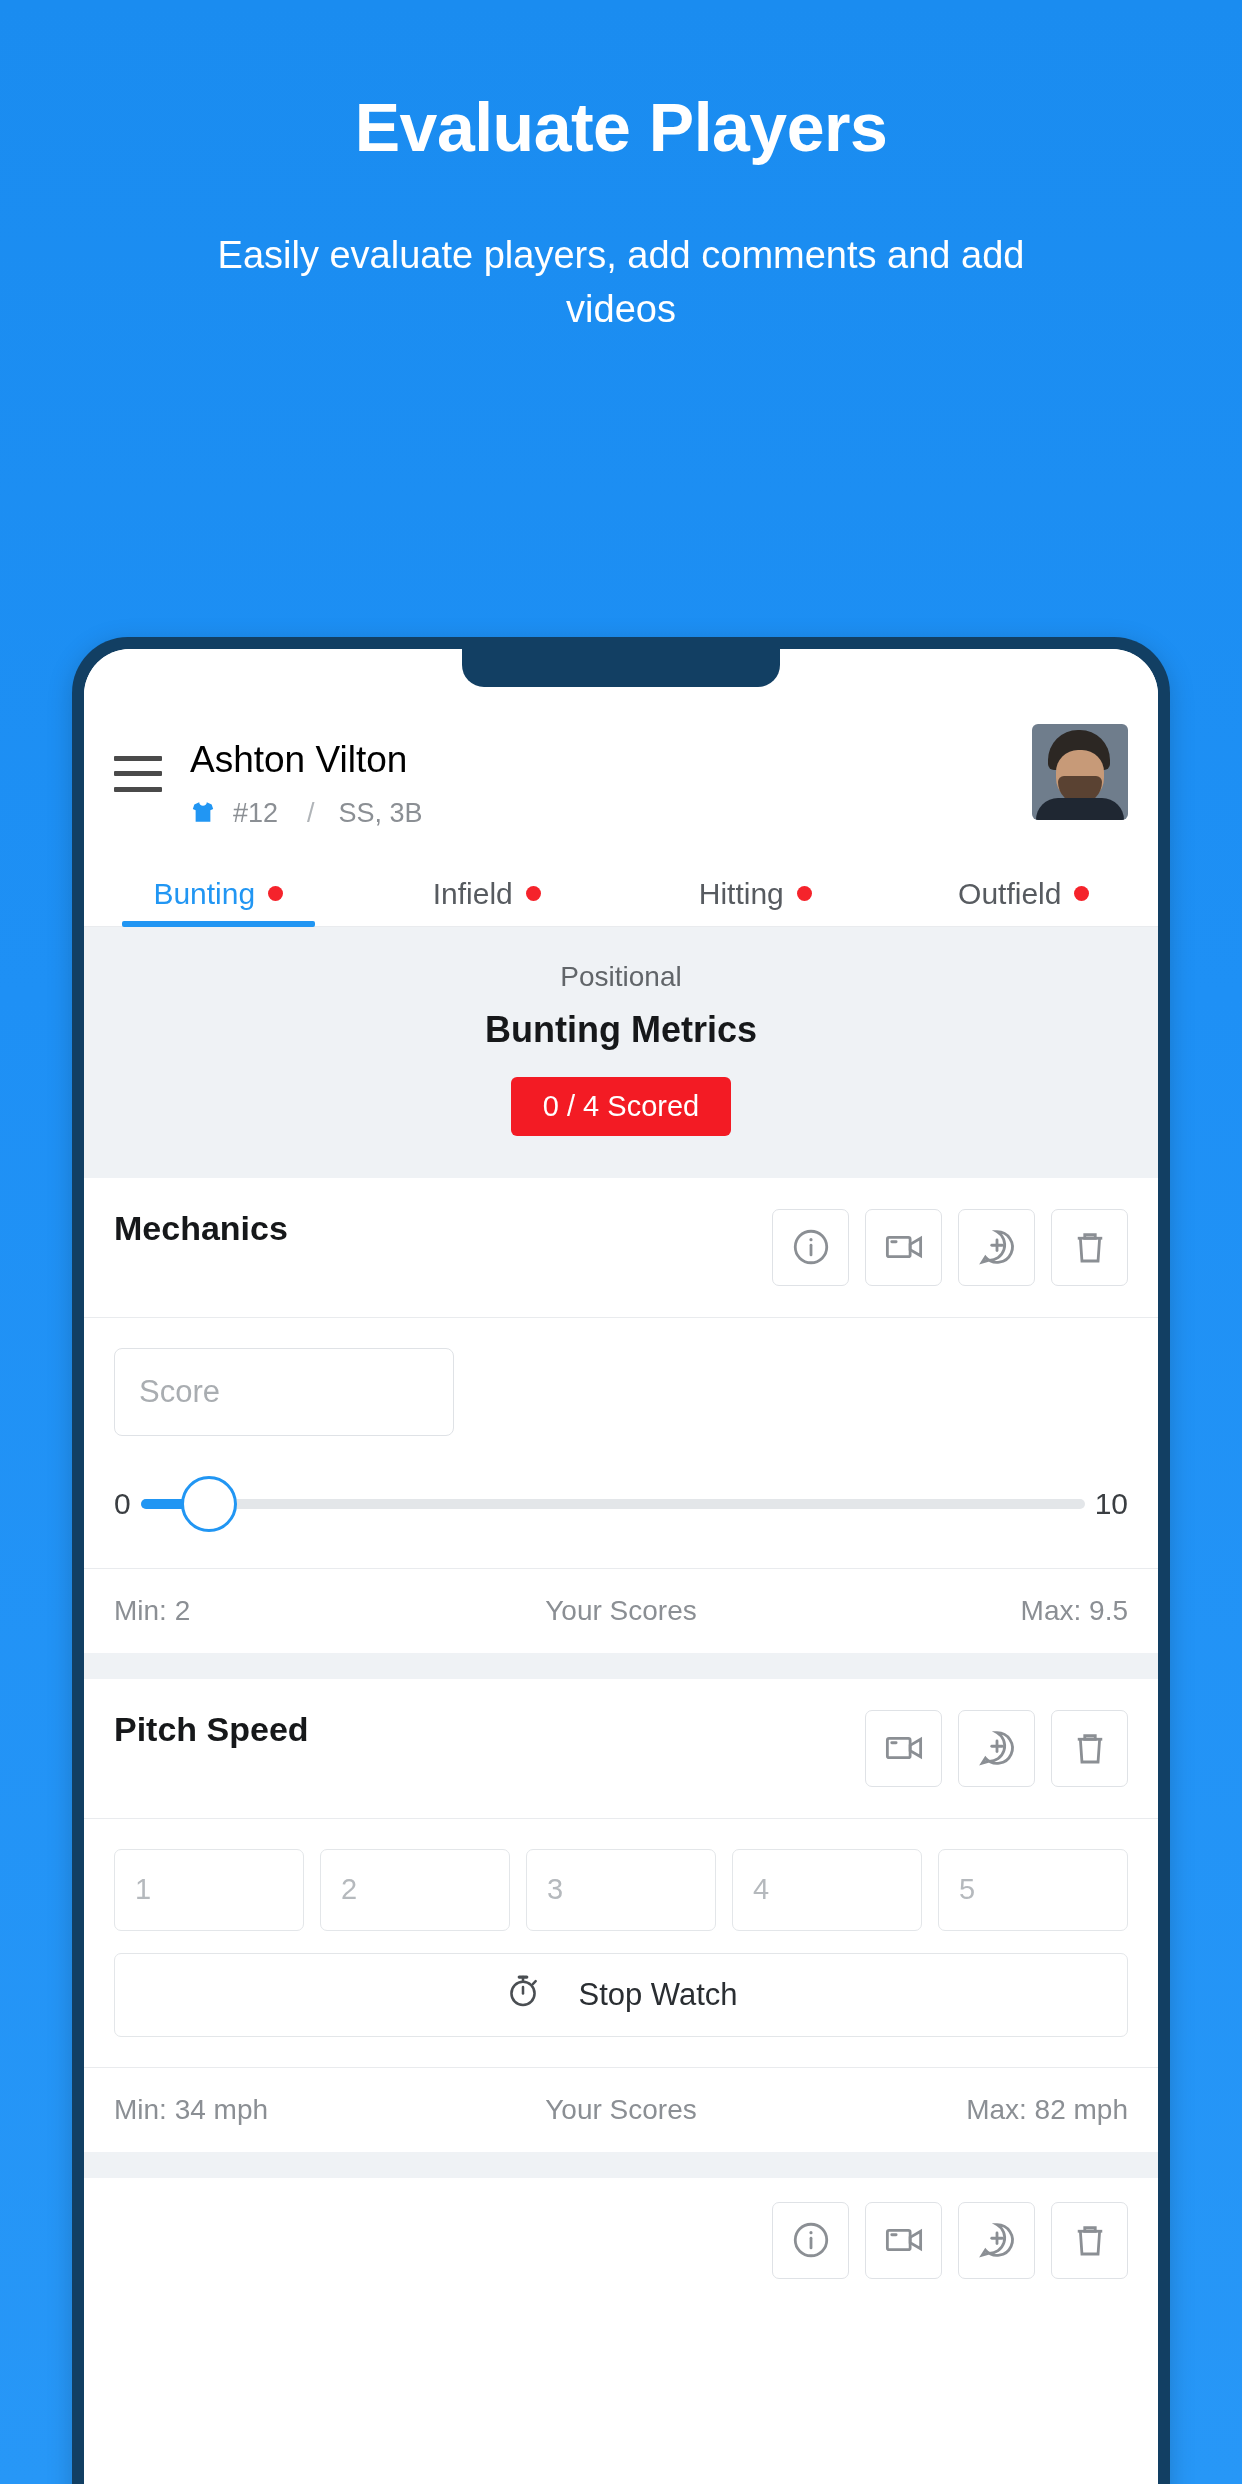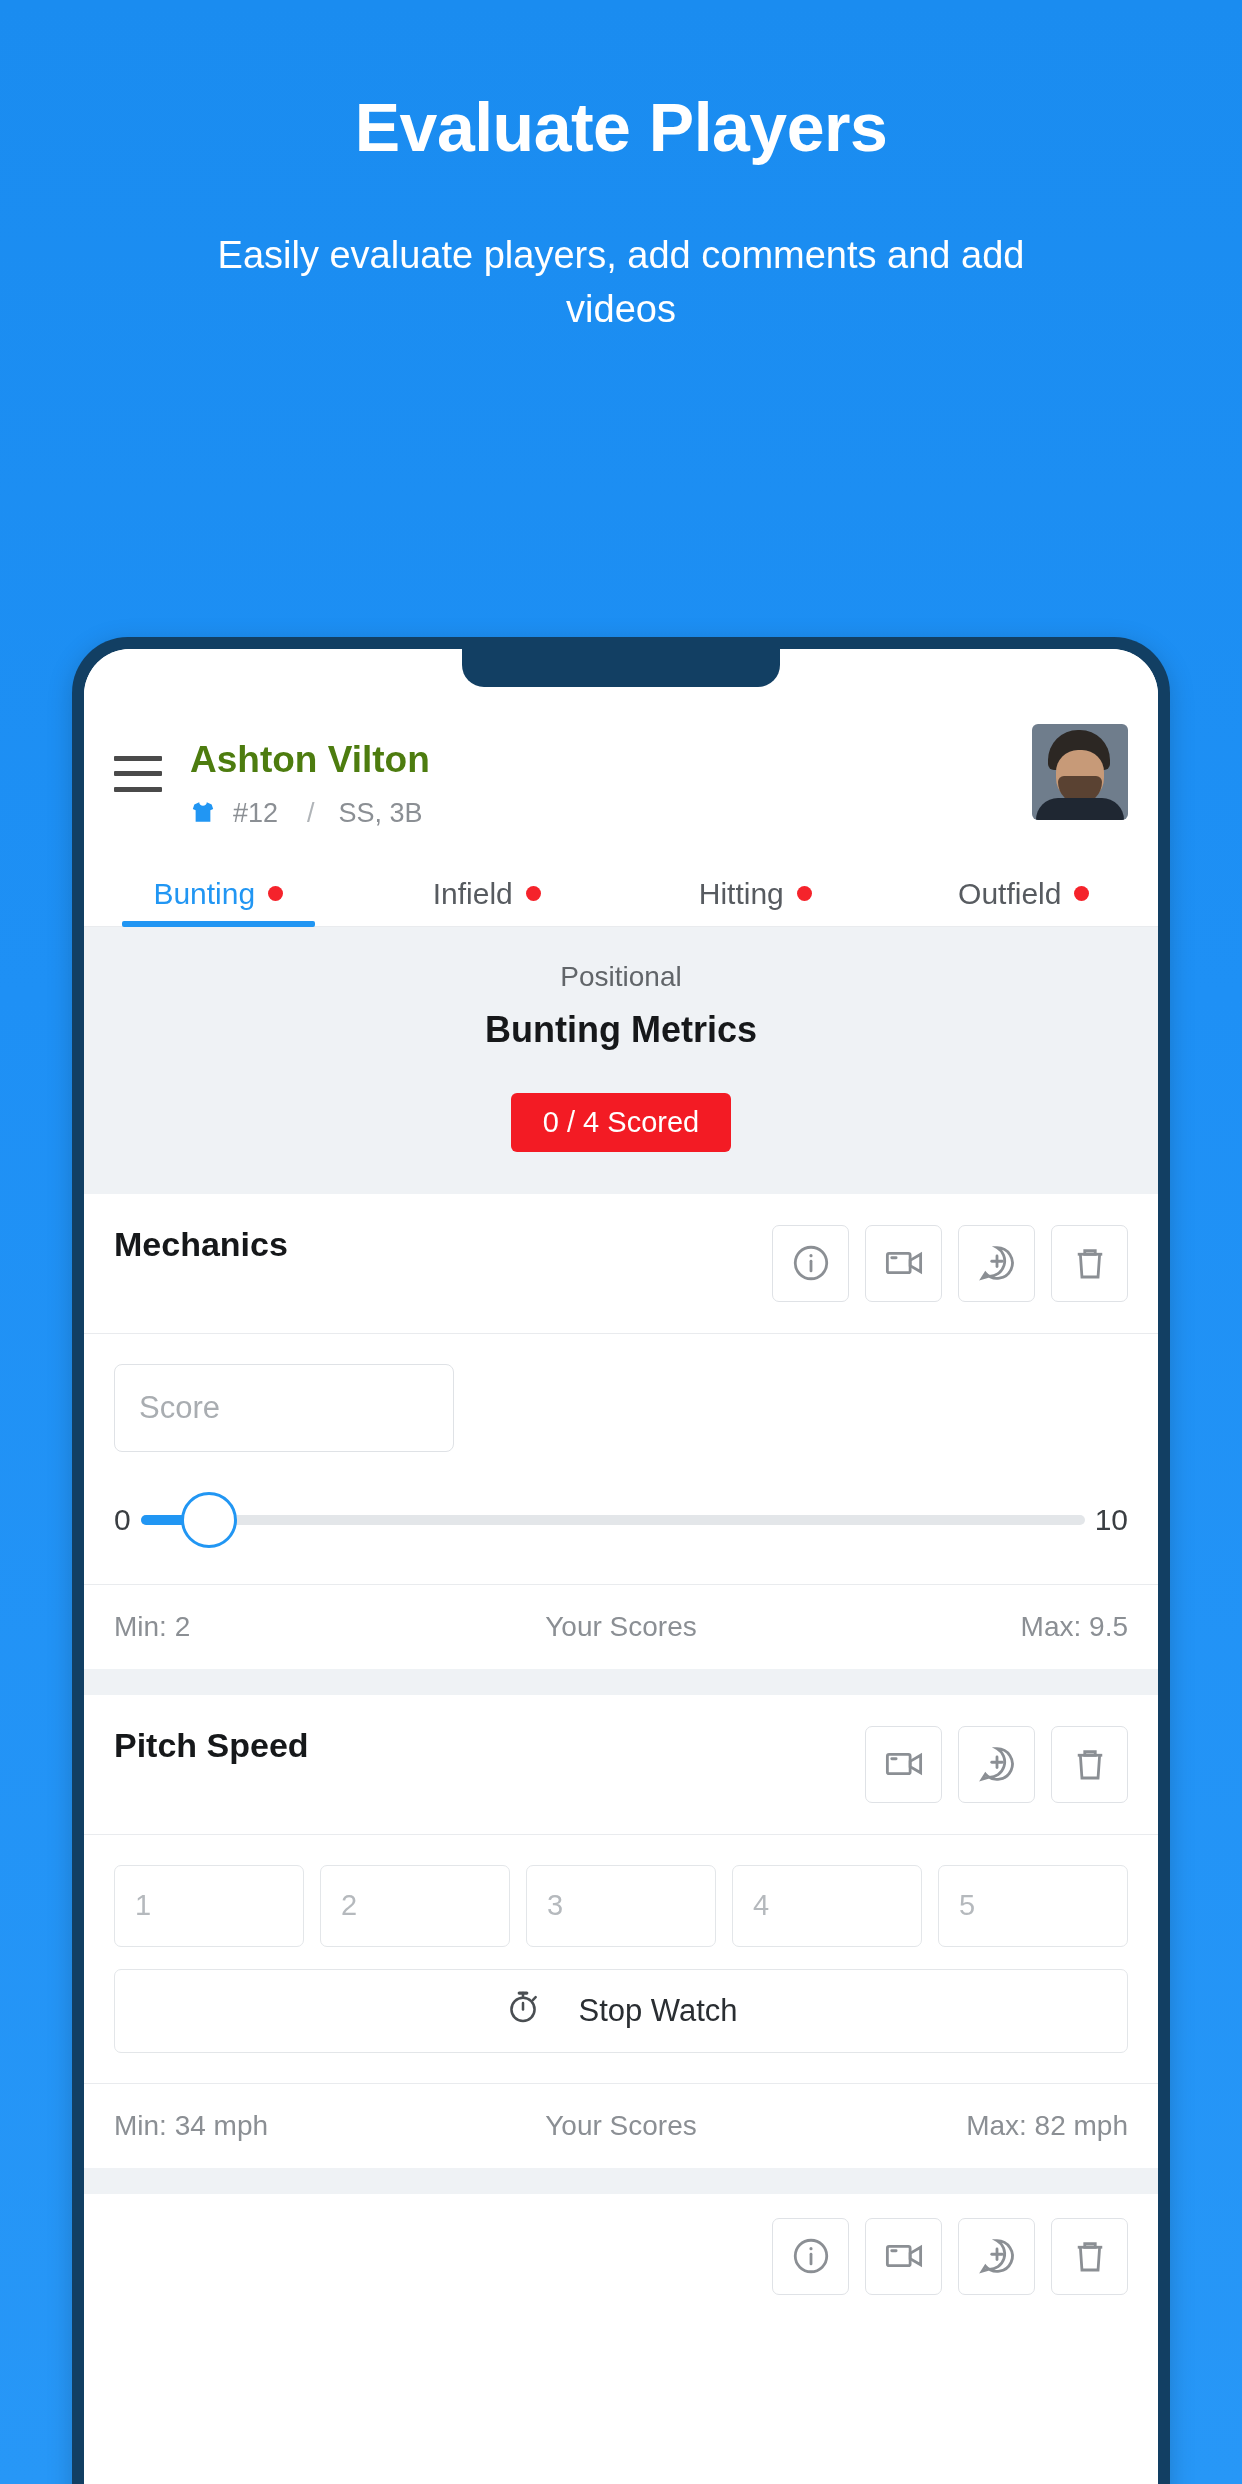--- a/index.html
+++ b/index.html
@@ -83,22 +83,22 @@
     margin-top: 4px;
     flex: 0 0 auto;
   }
   .hamburger span {
     display: block; height: 5px; width: 100%;
     background: #4a4a4a; border-radius: 1px;
   }
   .player-block { flex: 1 1 auto; min-width: 0; }
   .player-name {
     font-size: 37px;
-    font-weight: bold;
-    color: #4d7c0f;
+    font-weight: normal;
+    color: #000000;
     line-height: 1.15;
     white-space: nowrap;
     margin-top: 24px;
   }
   .player-meta {
     display: flex;
     align-items: center;
     margin-top: 16px;
     font-size: 27px;
     color: #8b8f94;
@@ -183,21 +183,21 @@
     text-align: center;
     padding: 34px 0 42px 0;
   }
   .banner-eyebrow { font-size: 28px; color: #616569; }
   .banner-title {
     font-size: 36px; font-weight: bold;
     color: #16181a; margin-top: 16px;
   }
   .scored-badge {
     display: inline-block;
-    margin-top: 42px;
+    margin-top: 26px;
     background: #f31b24;
     color: #ffffff;
     font-size: 29px;
     padding: 13px 32px;
     border-radius: 6px;
   }
 
   
   .metric { background: #ffffff; }
   .metric-head {

